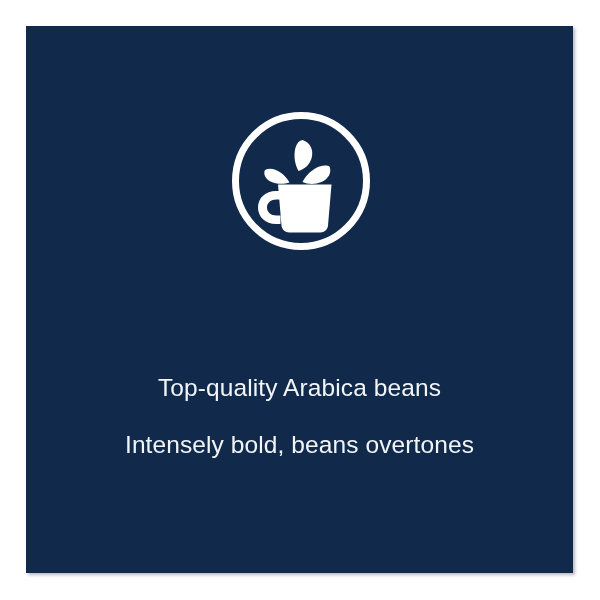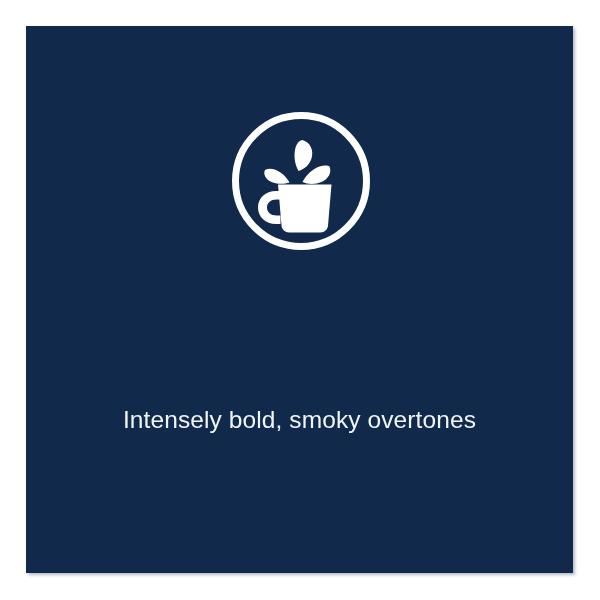--- a/index.html
+++ b/index.html
@@ -105,16 +105,17 @@
                L99.5 72.5
                L96.0 113.5
                C95.6 117.6, 92.4 120.5, 88.4 120.5
                L57.1 120.5
                C53.1 120.5, 49.9 117.6, 49.5 113.5
                Z" fill="#ffffff"></path>
     </svg>
   </div>
 
   <div id="tagline-block">
-    <div id="tagline-line-2" class="tagline-line">Intensely bold, smoky overtones</div>
+    <div id="tagline-line-1" class="tagline-line">Top-quality Arabica beans</div>
+    <div id="tagline-line-2" class="tagline-line">Intensely bold, beans overtones</div>
   </div>
 
 </div>
 
 </body></html>

